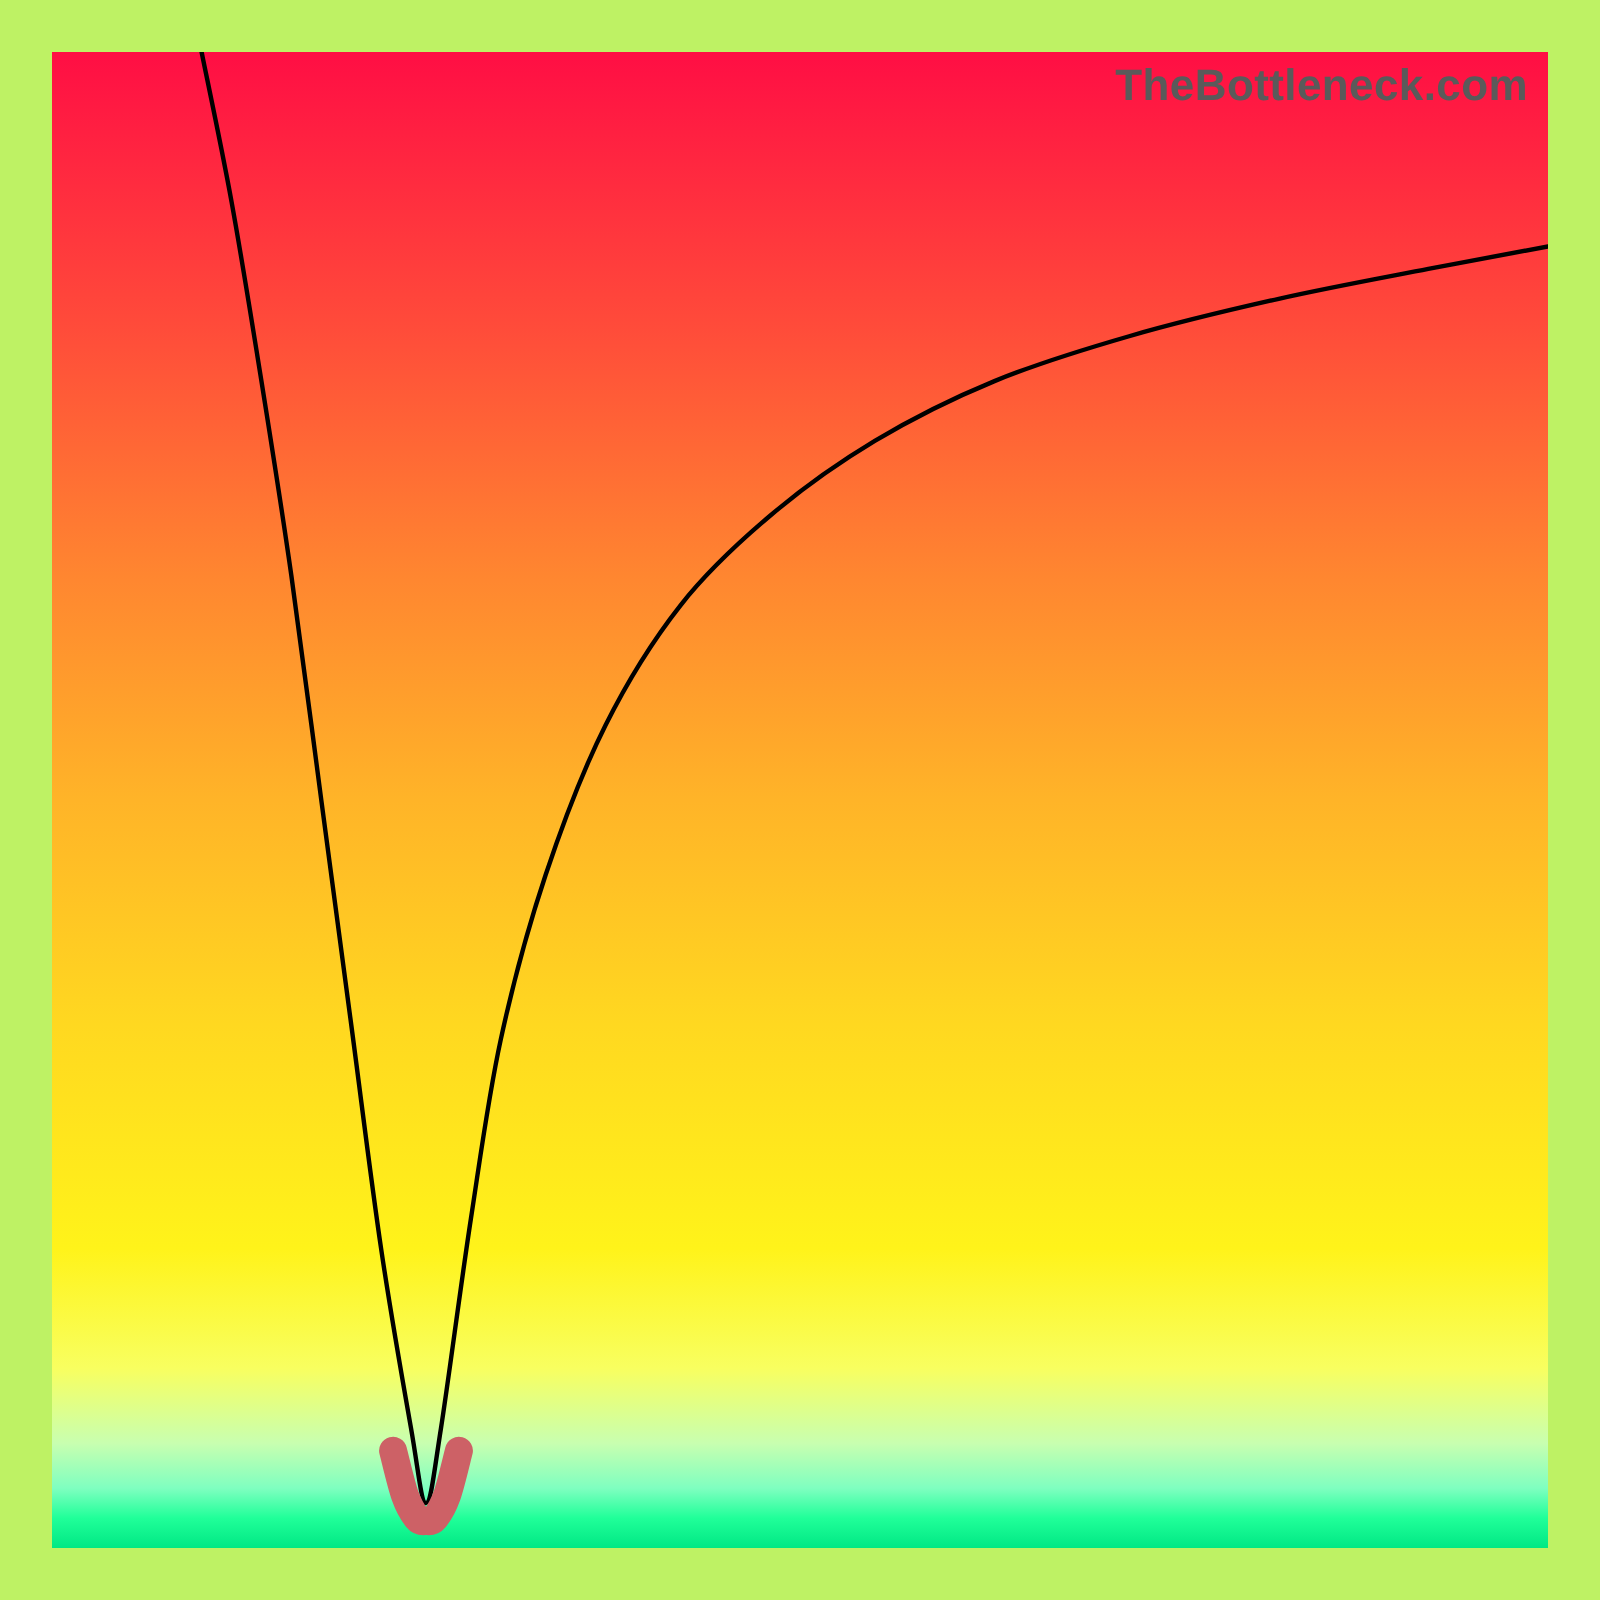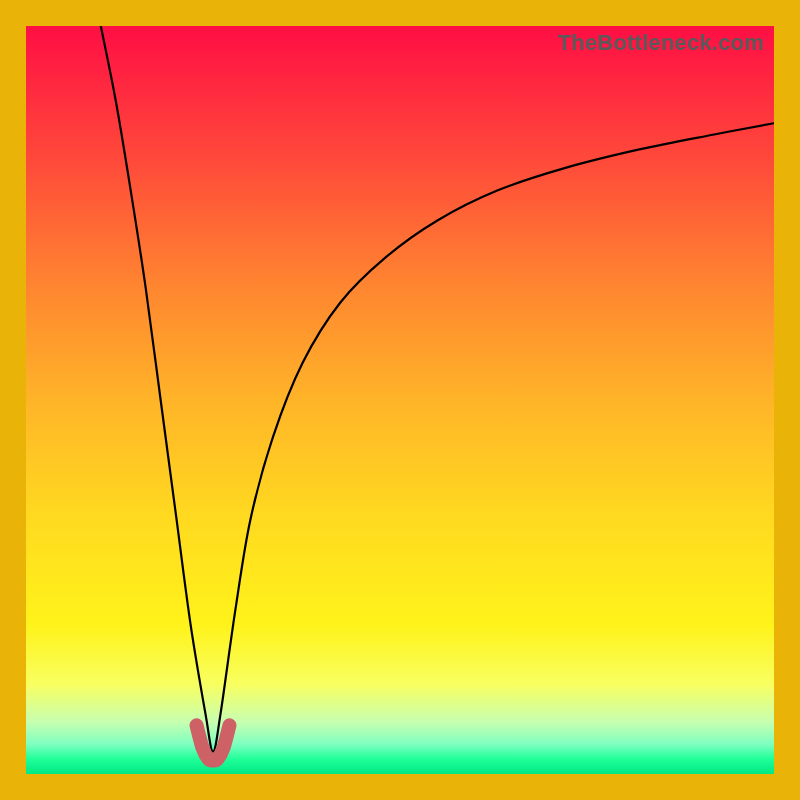--- a/index.html
+++ b/index.html
@@ -10,21 +10,21 @@
     position: relative;
     overflow: hidden;
     font-family: Arial, sans-serif;
   }
   .outer {
     position: absolute;
     top: 0;
     left: 0;
     width: 800px;
     height: 800px;
-    background: #eab308;
+    background: #bef264;
   }
   .plot-area {
     position: absolute;
     top: 26px;
     left: 26px;
     width: 748px;
     height: 748px;
     background: linear-gradient(to bottom,
       #ff0e44 0%,
       #ff4a3a 18%,

